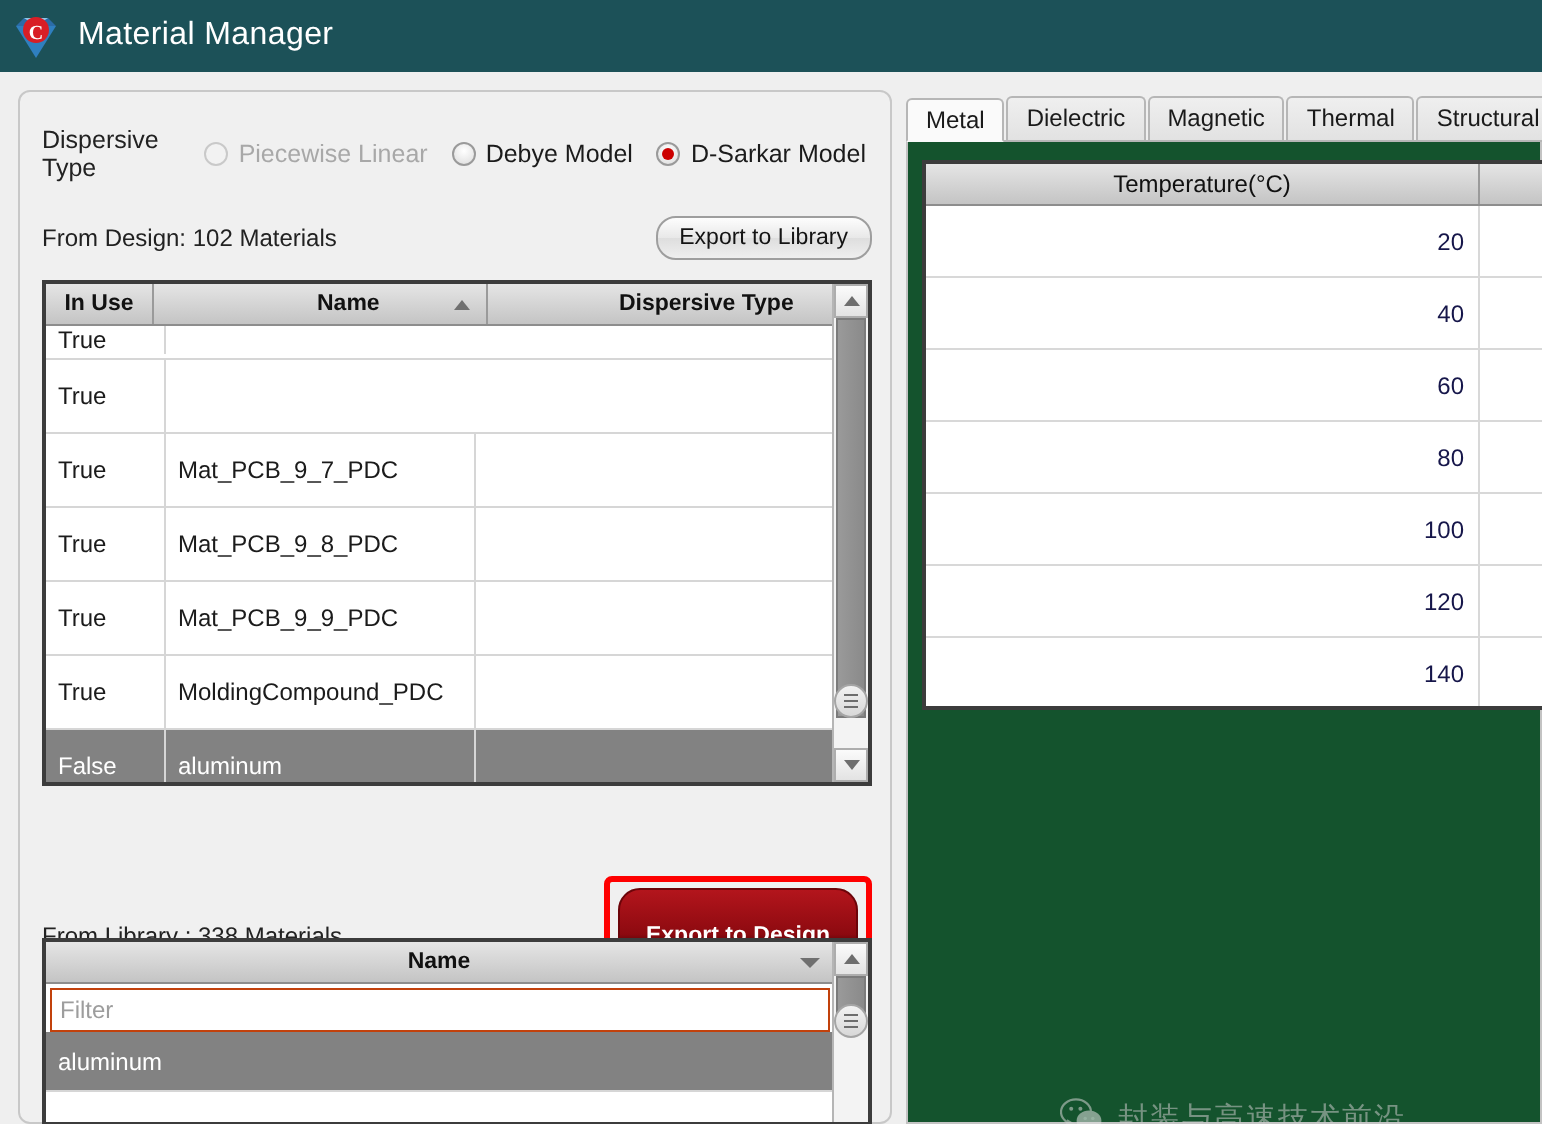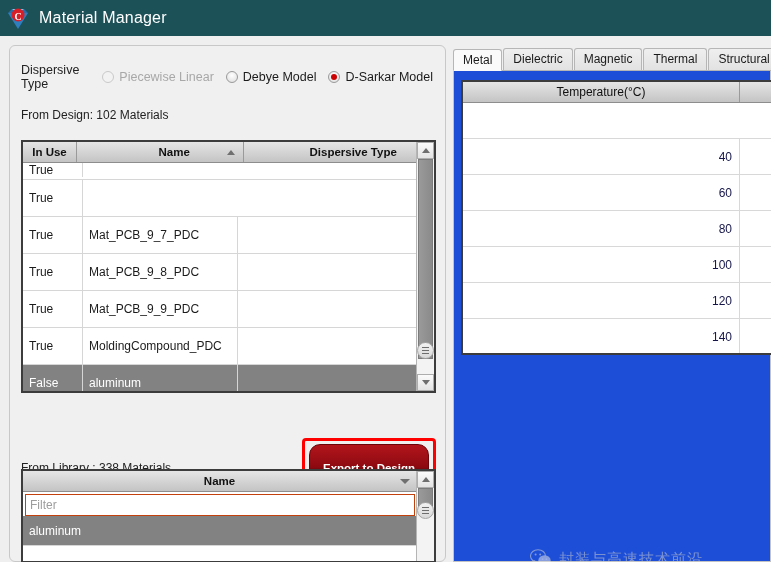--- a/index.html
+++ b/index.html
@@ -355,21 +355,21 @@
   .tab.active {
     background: #fafafa;
     position: relative;
     top: 1px;
     border-bottom: 1px solid #fafafa;
   }
   #tabpanel {
     position: absolute;
     left: 0; top: 26px;
     width: 318px; height: 491px;
-    background: #1d4ed8;
+    background: #14532d;
     border: 1px solid #c3c3c3;
     border-top: none;
     box-sizing: border-box;
   }
   #temp-table {
     position: absolute;
     left: 7px; top: 9px;
     width: 312px; height: 275px;
     border: 2px solid #3c3c3c;
     border-right: none;
@@ -459,20 +459,21 @@
       </label>
 
       <label class="radio-item">
         <span class="radio checked"></span>
         <span>D-Sarkar Model</span>
       </label>
     </div>
 
     <div class="from-design-row">
       <span class="counts-text">From Design: 102 Materials</span>
+      <button class="btn">Export to Library</button>
     </div>
 
     <div id="design-table">
       <div class="thead">
         <div class="th c-inuse">In Use</div>
         <div class="th c-name">
           <span>Name</span>
           <span class="sort-caret"></span>
         </div>
         <div class="th c-disp">Dispersive Type</div>
@@ -566,20 +567,21 @@
       <div class="tab">Structural</div>
     </div>
 
     <div id="tabpanel">
       <div id="temp-table">
         <div class="temp-head">
           <div class="h1">Temperature(°C)</div>
           <div class="h2"></div>
         </div>
         <div class="temp-row">
+          <div class="v1">20</div>
           <div class="v2"></div>
         </div>
         <div class="temp-row">
           <div class="v1">40</div>
           <div class="v2"></div>
         </div>
         <div class="temp-row">
           <div class="v1">60</div>
           <div class="v2"></div>
         </div>

